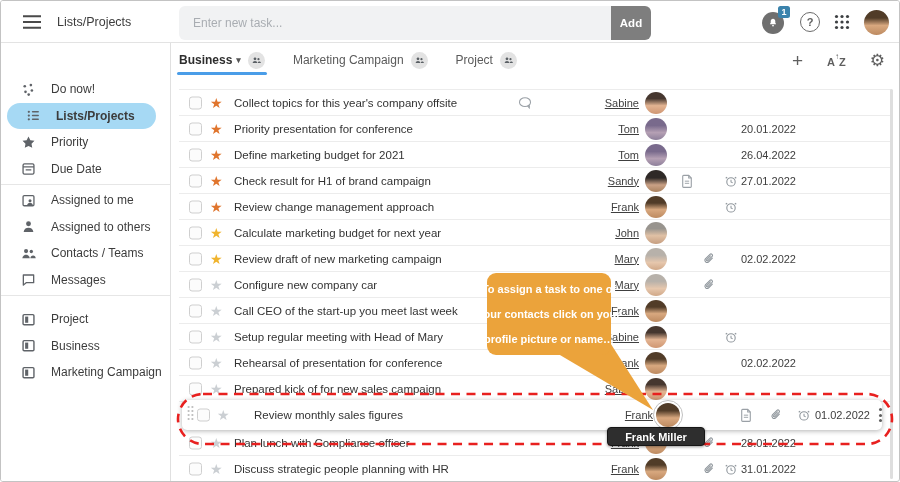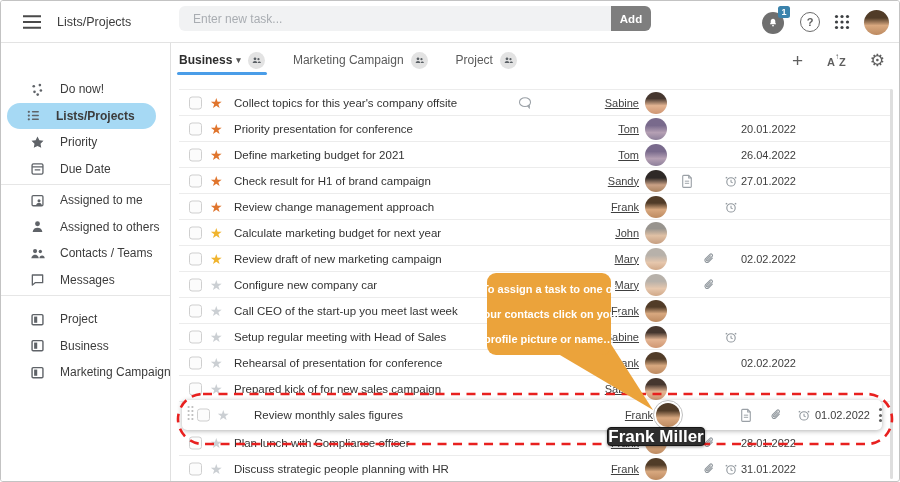--- a/index.html
+++ b/index.html
@@ -6,21 +6,21 @@
   html,body { background:#fff; }
   body { font-family:"Liberation Sans", sans-serif; width:900px; height:482px; position:relative; }
   .frame { position:absolute; left:0; top:0; width:900px; height:482px; border:1px solid #c3c3c3;
            border-radius:3px; background:#fff; overflow:hidden; }
 
   
   .topbar { position:absolute; left:0; top:0; width:100%; height:42px; background:#fff;
             border-bottom:1px solid #e3e3e3; z-index:5; }
   .hamburger { position:absolute; left:22px; top:14px; cursor:pointer; }
   .tb-title { position:absolute; left:56px; top:14px; font-size:12.5px; color:#3c3c3c; }
-  .newtask { position:absolute; left:178px; top:5px; width:472px; height:25px; display:flex; }
+  .newtask { position:absolute; left:178px; top:5px; width:472px; height:34px; display:flex; }
   .newtask input { flex:1; border:none; outline:none; background:#f1f2f3; border-radius:6px 0 0 6px;
                    padding:0 14px; font-size:12px; color:#444; font-family:inherit; }
   .newtask input::placeholder { color:#a9adb2; }
   .add-btn { width:40px; background:#7e7e7e; color:#fff; font-size:11.5px; font-weight:bold;
              border:none; border-radius:0 6px 6px 0; display:flex; align-items:center; justify-content:center; cursor:pointer; }
   .tb-right { position:absolute; right:10px; top:0; height:42px; display:flex; align-items:center; gap:14px; }
   .bell-wrap { position:relative; width:24px; height:24px; }
   .bell { width:22px; height:22px; border-radius:50%; background:#6f6f6f; display:flex;
           align-items:center; justify-content:center; cursor:pointer; margin-top:2px; }
   .badge { position:absolute; right:-4px; top:-4px; min-width:12px; height:12px; background:#3b83ac;
@@ -35,21 +35,21 @@
   .av-frank  { background:linear-gradient(180deg,#513c28 0%,#513c28 32%,#d8a87f 62%,#bd8a60 100%); }
   .av-sabine { background:linear-gradient(180deg,#46372f 0%,#46372f 30%,#e3b492 62%,#cf9672 100%); }
   .av-tom    { background:linear-gradient(180deg,#796a8c 0%,#796a8c 34%,#b5a0b4 66%,#8d7f9a 100%); }
   .av-sandy  { background:linear-gradient(180deg,#2e2927 0%,#2e2927 36%,#caa186 68%,#aa825f 100%); }
   .av-john   { background:linear-gradient(180deg,#98948e 0%,#98948e 30%,#e0c1a5 62%,#c69e80 100%); }
   .av-mary   { background:linear-gradient(180deg,#b7b1aa 0%,#b7b1aa 33%,#e6c7ad 66%,#d0a888 100%); }
 
   
   .sidebar { position:absolute; left:0; top:42px; width:170px; height:440px; background:#fff;
              border-right:1px solid #e0e0e0; padding-top:33px; z-index:4; }
-  .side-item { height:26.5px; display:flex; align-items:center; padding-left:28px; gap:15px;
+  .side-item { height:26.5px; display:flex; align-items:center; padding-left:19px; gap:15px;
                font-size:12px; color:#3c3c3c; cursor:pointer; white-space:nowrap; }
   .side-item .sicon { width:16px; height:16px; flex:0 0 16px; display:flex; align-items:center; justify-content:center; }
   .side-item.selected { background:var(--pill,#a6d9f4); border-radius:14px; margin:0 14px 0 6px;
                         padding-left:18px; font-weight:bold; }
   .side-divider { height:1px; background:#e6e6e6; margin:2px 0; }
   .side-gap { height:8px; }
 
   
   .tabs { position:absolute; left:178px; top:46px; height:26px; display:flex; gap:28px; z-index:4; }
   .tab { position:relative; display:flex; align-items:center; gap:7px; font-size:12px; color:#5a5a5a; cursor:pointer; }
@@ -111,21 +111,21 @@
   
   .scrollbar { position:absolute; left:889px; top:88px; width:3px; height:390px; background:#dedede;
                border-radius:2px; z-index:3; }
   .red-dash { position:absolute; left:173px; top:389px; z-index:40; pointer-events:none; }
   .tip { position:absolute; left:486px; top:272px; width:124px; height:82px; border-radius:9px;
          background:var(--tooltip-orange,#eba33b); z-index:55; display:flex; flex-direction:column;
          justify-content:center; align-items:center; }
   .tip div { color:#fff; font-size:11px; font-weight:bold; line-height:25px; white-space:nowrap; }
   .tip-tail { position:absolute; left:480px; top:330px; z-index:54; pointer-events:none; }
   .name-tip { position:absolute; left:606px; top:426px; width:98px; height:19px; background:#2e2e2e;
-              border:1px solid #161616; border-radius:4px; color:#fff; font-size:17px; font-weight:bold;
+              border:1px solid #161616; border-radius:4px; color:#fff; font-size:11px; font-weight:bold;
               display:flex; align-items:center; justify-content:center; z-index:60; box-shadow:0 1px 3px rgba(0,0,0,.4); }
 </style>
 </head>
 <body>
 
 <div class="frame">
 
   <div class="topbar">
     <span class="hamburger">
       <svg width="18" height="14" viewBox="0 0 18 14">
@@ -476,21 +476,21 @@
     <span class="ttext">Call CEO of the start-up you meet last week</span>
 
     <span class="name">Frank</span>
     <span class="avatar t-avatar av-frank"></span>
 
     <span class="date"></span>
   </div>
       <div class="row">
     <span class="cb"></span>
     <span class="star gray">★</span>
-    <span class="ttext">Setup regular meeting with Head of Sales</span>
+    <span class="ttext">Setup regular meeting with Head of Mary</span>
 
     <span class="name">Sabine</span>
     <span class="avatar t-avatar av-sabine"></span>
 
     <span class="slot alarm-s">
       <svg width="14" height="14" viewBox="0 0 16 16">
             <circle cx="8" cy="9" r="4.8" fill="none" stroke="#8f969c" stroke-width="1.25"></circle>
             <path d="M8 6.6V9.2l1.9 1" fill="none" stroke="#8f969c" stroke-width="1.15"></path>
             <path d="M3.6 3.6L2 4.9M12.4 3.6L14 4.9" stroke="#8f969c" stroke-width="1.3"></path>
           </svg>

